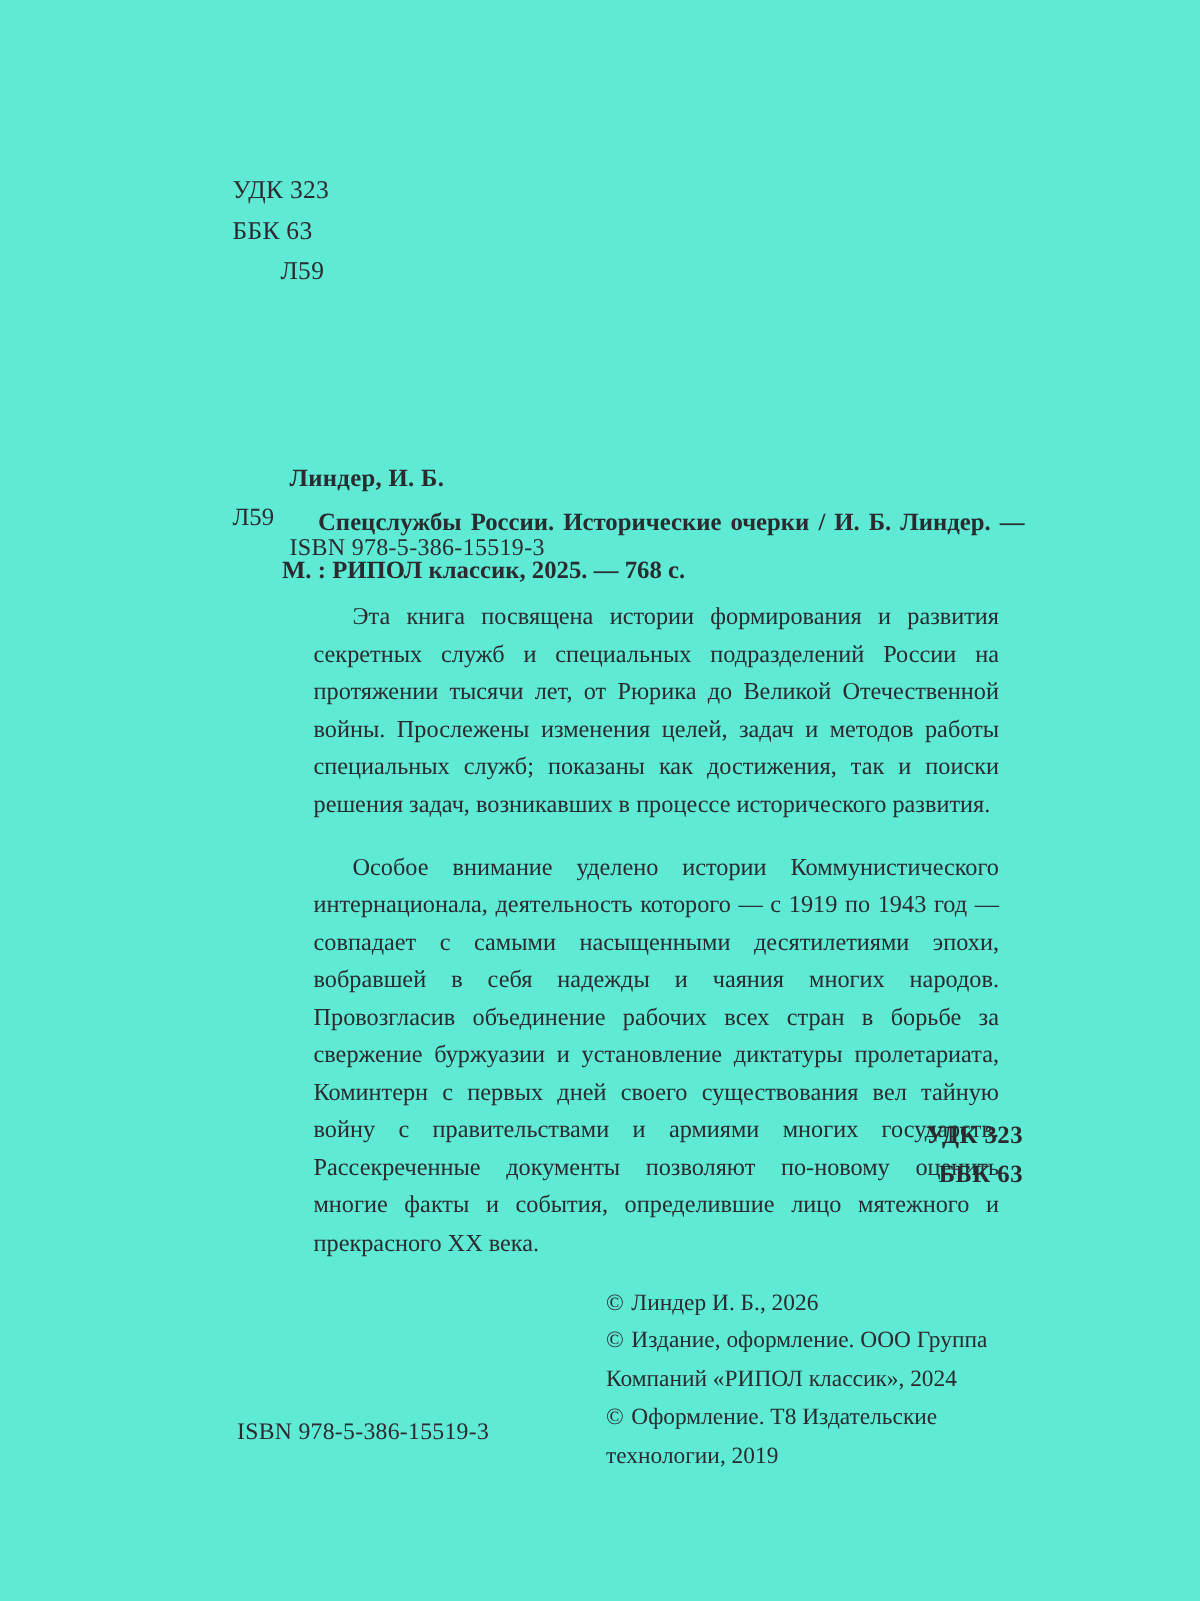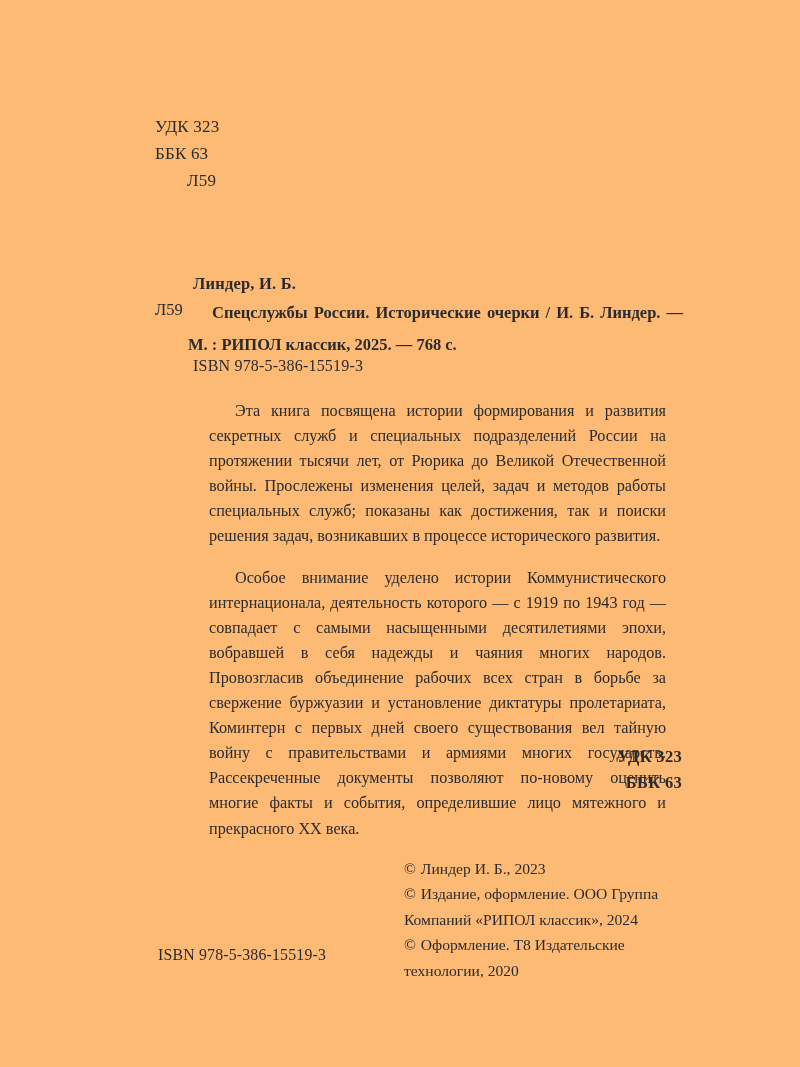--- a/index.html
+++ b/index.html
@@ -4,21 +4,21 @@
 <style>
   html, body {
     margin: 0;
     padding: 0;
     background: #ffffff;
   }
   .page {
     position: relative;
     width: 800px;
     height: 1067px;
-    background: #fdba74;
+    background: #5eead4;
     color: #2b2b2f;
     font-family: "Liberation Serif", "DejaVu Serif", serif;
     overflow: hidden;
   }
 
   
   .class-block {
     position: absolute;
     left: 155px;
     top: 113px;
@@ -35,20 +35,21 @@
     left: 155px;
     top: 272px;
     width: 528px;
   }
   .record-author {
     margin-left: 38px;
     font-weight: bold;
     font-size: 16.5px;
     line-height: 23px;
     letter-spacing: 0.2px;
+    margin-top: 35px;
   }
   .record-body {
     position: relative;
     margin-top: 2px;
   }
   .record-marker {
     position: absolute;
     left: 0;
     top: 0;
     font-size: 16.5px;
@@ -148,25 +149,25 @@
     <p>Особое внимание уделено истории Коммунистического интернационала, деятельность которого — с 1919 по 1943 год — совпадает с самыми насыщенными десятилетиями эпохи, вобравшей в себя надежды и чаяния многих народов. Провозгласив объединение рабочих всех стран в борьбе за свержение буржуазии и установление диктатуры пролетариата, Коминтерн с первых дней своего существования вел тайную войну с правительствами и армиями многих государств. Рассекреченные документы позволяют по-новому оценить многие факты и события, определившие лицо мятежного и прекрасного XX века.</p>
   </div>
 
   <div class="class-repeat">
     <div>УДК 323</div>
     <div>ББК 63</div>
   </div>
 
   <div class="copyright">
     <div class="cline">
-      <span class="mark">©</span><span>Линдер И. Б., 2023</span>
+      <span class="mark">©</span><span>Линдер И. Б., 2026</span>
     </div>
     <div class="cline">
       <span class="mark">©</span><span>Издание, оформление. ООО Группа Компаний «РИПОЛ классик», 2024</span>
     </div>
     <div class="cline">
-      <span class="mark">©</span><span>Оформление. Т8 Издательские технологии, 2020</span>
+      <span class="mark">©</span><span>Оформление. Т8 Издательские технологии, 2019</span>
     </div>
   </div>
 
   <div class="isbn-bottom">ISBN 978-5-386-15519-3</div>
 
 </div>
 
 </body></html>

